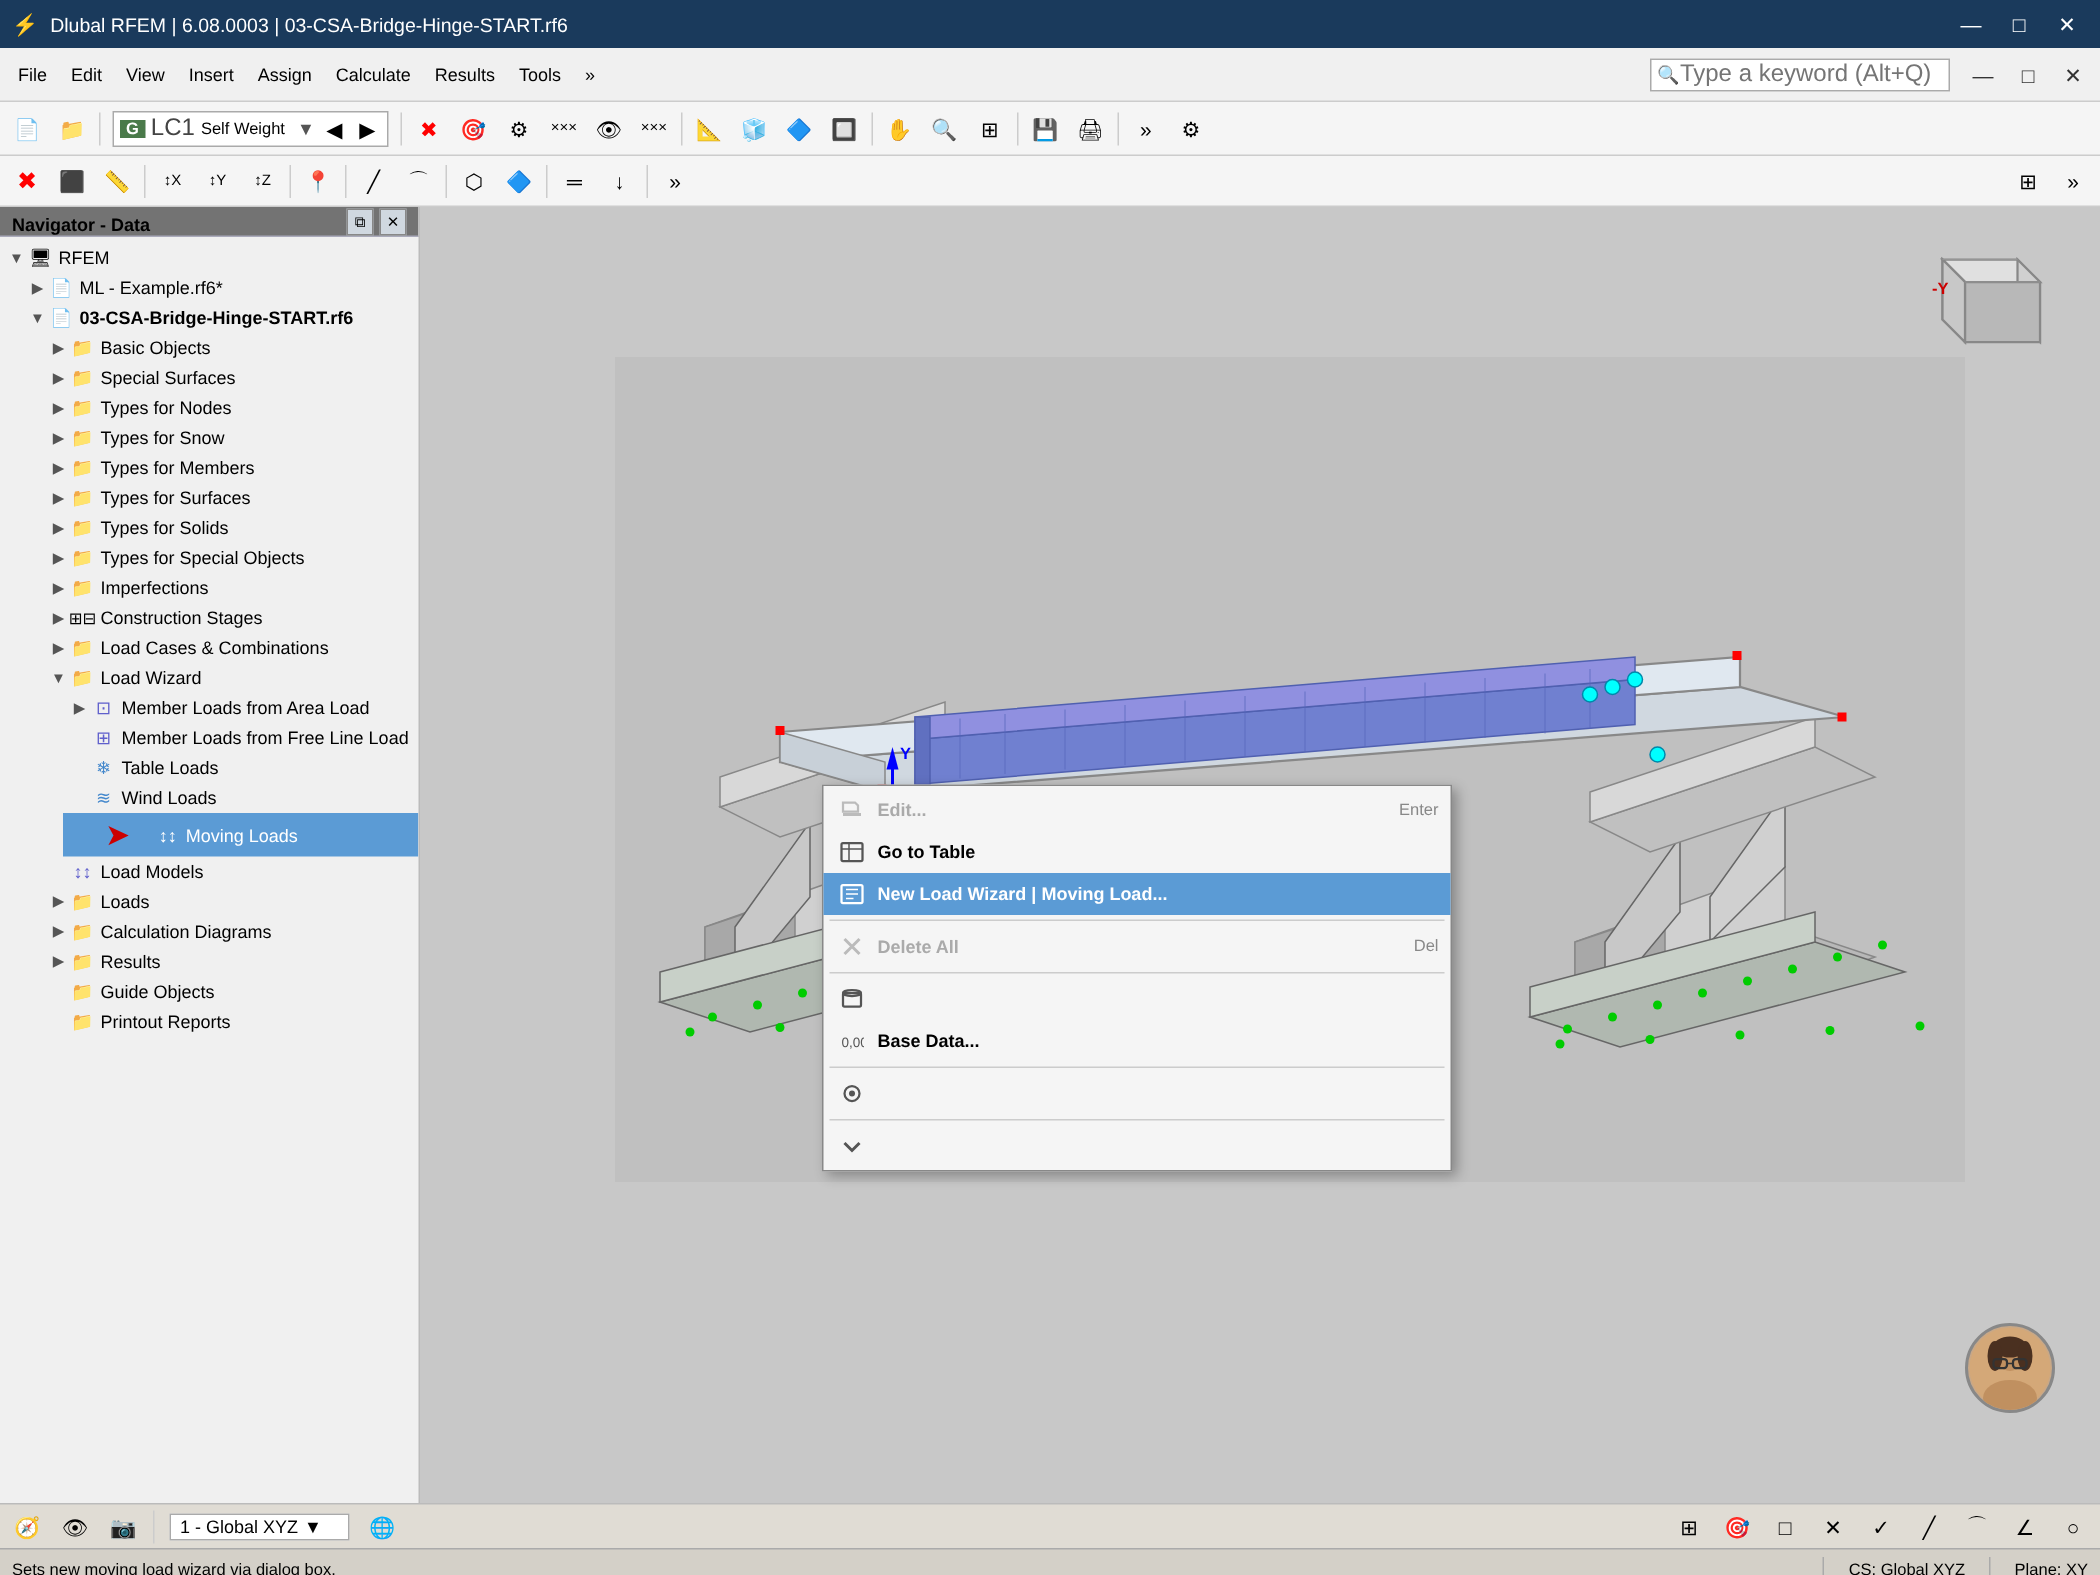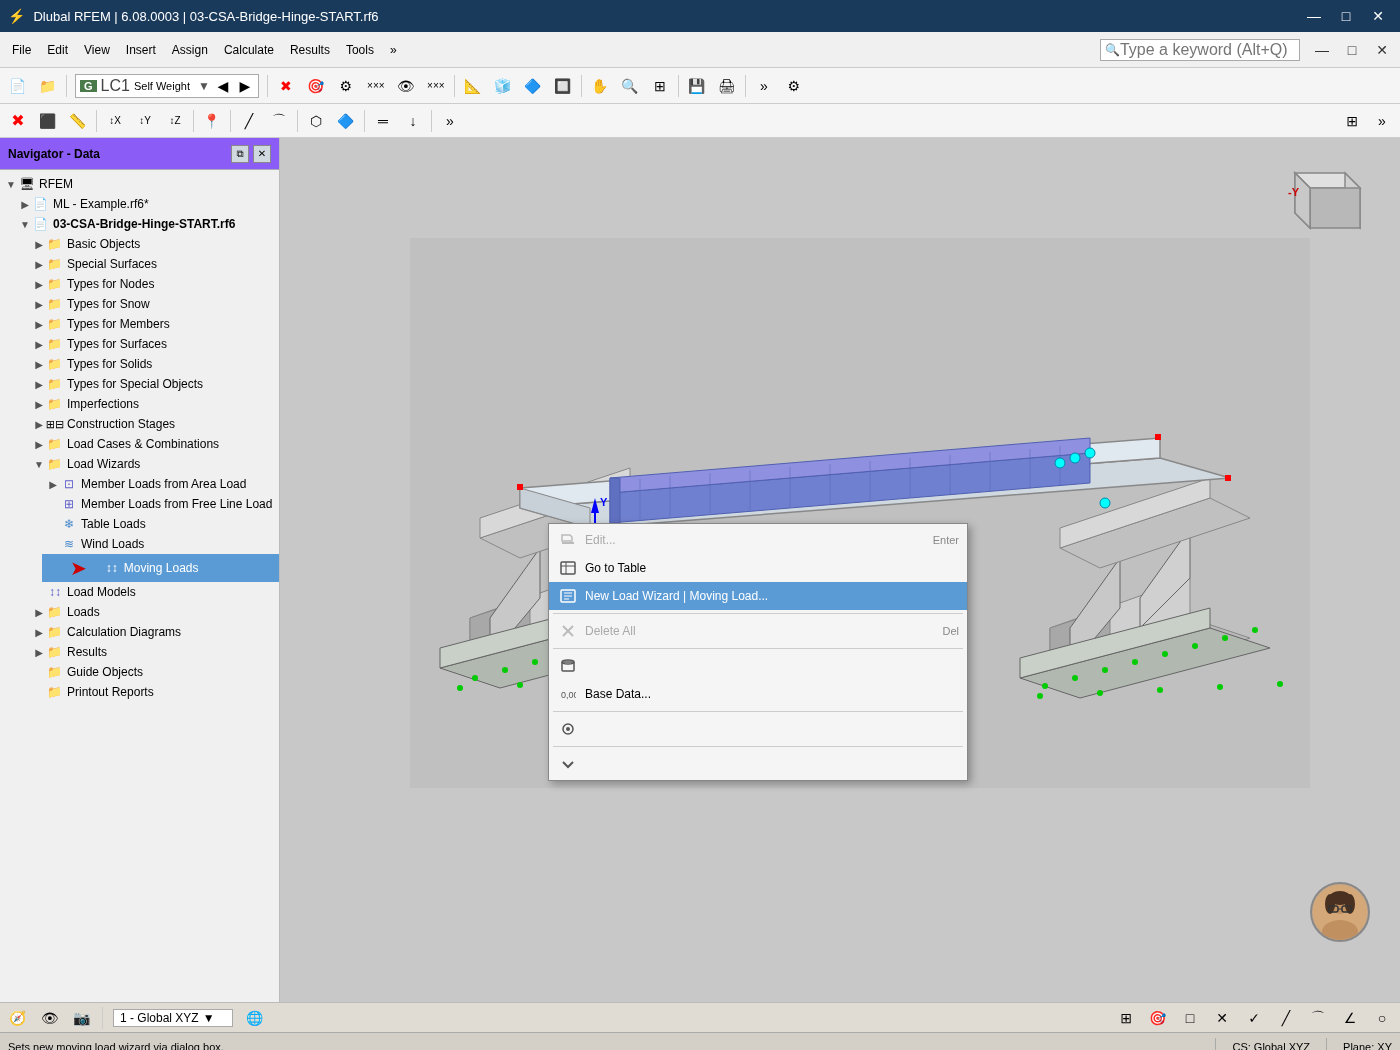--- a/index.html
+++ b/index.html
@@ -85,24 +85,24 @@
     
     .navigator {
       width: 280px;
       background: #f0f0f0;
       border-right: 1px solid #bbb;
       display: flex;
       flex-direction: column;
       overflow: hidden;
     }
     .navigator-header {
-      height: 32px;
-      background: #8b5cf6;
-      display: flex;
-      align-items: center;
+      height: 20px;
+      background: #737373;
+      display: flex;
+      align-items: flex-end;
       padding: 0 8px;
       font-weight: bold;
       font-size: 12px;
       border-bottom: 1px solid #aab;
       justify-content: space-between;
     }
     .navigator-controls { display: flex; gap: 4px; }
     .nav-ctrl-btn { width: 18px; height: 18px; background: #d0d8e0; border: 1px solid #888; cursor: pointer; display: flex; align-items: center; justify-content: center; font-size: 10px; }
     .nav-tree { flex: 1; overflow-y: auto; padding: 4px 0; }
     .tree-item {
@@ -146,21 +146,21 @@
       display: flex;
       align-items: center;
       padding: 4px 8px;
       cursor: pointer;
       font-size: 12px;
       min-height: 24px;
     }
     .ctx-item.highlighted { background: #5b9bd5; color: white; }
     .ctx-item.disabled { color: #aaa; cursor: default; }
     .ctx-icon { width: 22px; height: 20px; display: flex; align-items: center; justify-content: center; margin-right: 6px; flex-shrink: 0; }
-    .ctx-label { flex: 1; }
+    .ctx-label { flex: 1; font-weight: bold; }
     .ctx-shortcut { color: #888; font-size: 11px; margin-left: 20px; }
     .ctx-sep { height: 1px; background: #ccc; margin: 3px 4px; }
 
     
     .status-bar {
       height: 28px;
       background: #d4d0c8;
       border-top: 1px solid #aaa;
       display: flex;
       align-items: center;
@@ -399,21 +399,21 @@
       </div>
       <div class="tree-item tree-indent2">
         <span class="tree-expander">▶</span>
         <span class="tree-icon folder-icon">📁</span>
         <span class="tree-label">Load Cases &amp; Combinations</span>
       </div>
 
       <div class="tree-item tree-indent2">
         <span class="tree-expander">▼</span>
         <span class="tree-icon folder-icon">📁</span>
-        <span class="tree-label">Load Wizards</span>
+        <span class="tree-label">Load Wizard</span>
       </div>
 
       <div class="tree-item tree-indent3">
         <span class="tree-expander">▶</span>
         <span class="tree-icon" style="color:#6060cc;">⊡</span>
         <span class="tree-label">Member Loads from Area Load</span>
       </div>
       <div class="tree-item tree-indent3">
         <span class="tree-expander"> </span>
         <span class="tree-icon" style="color:#6060cc;">⊞</span>

